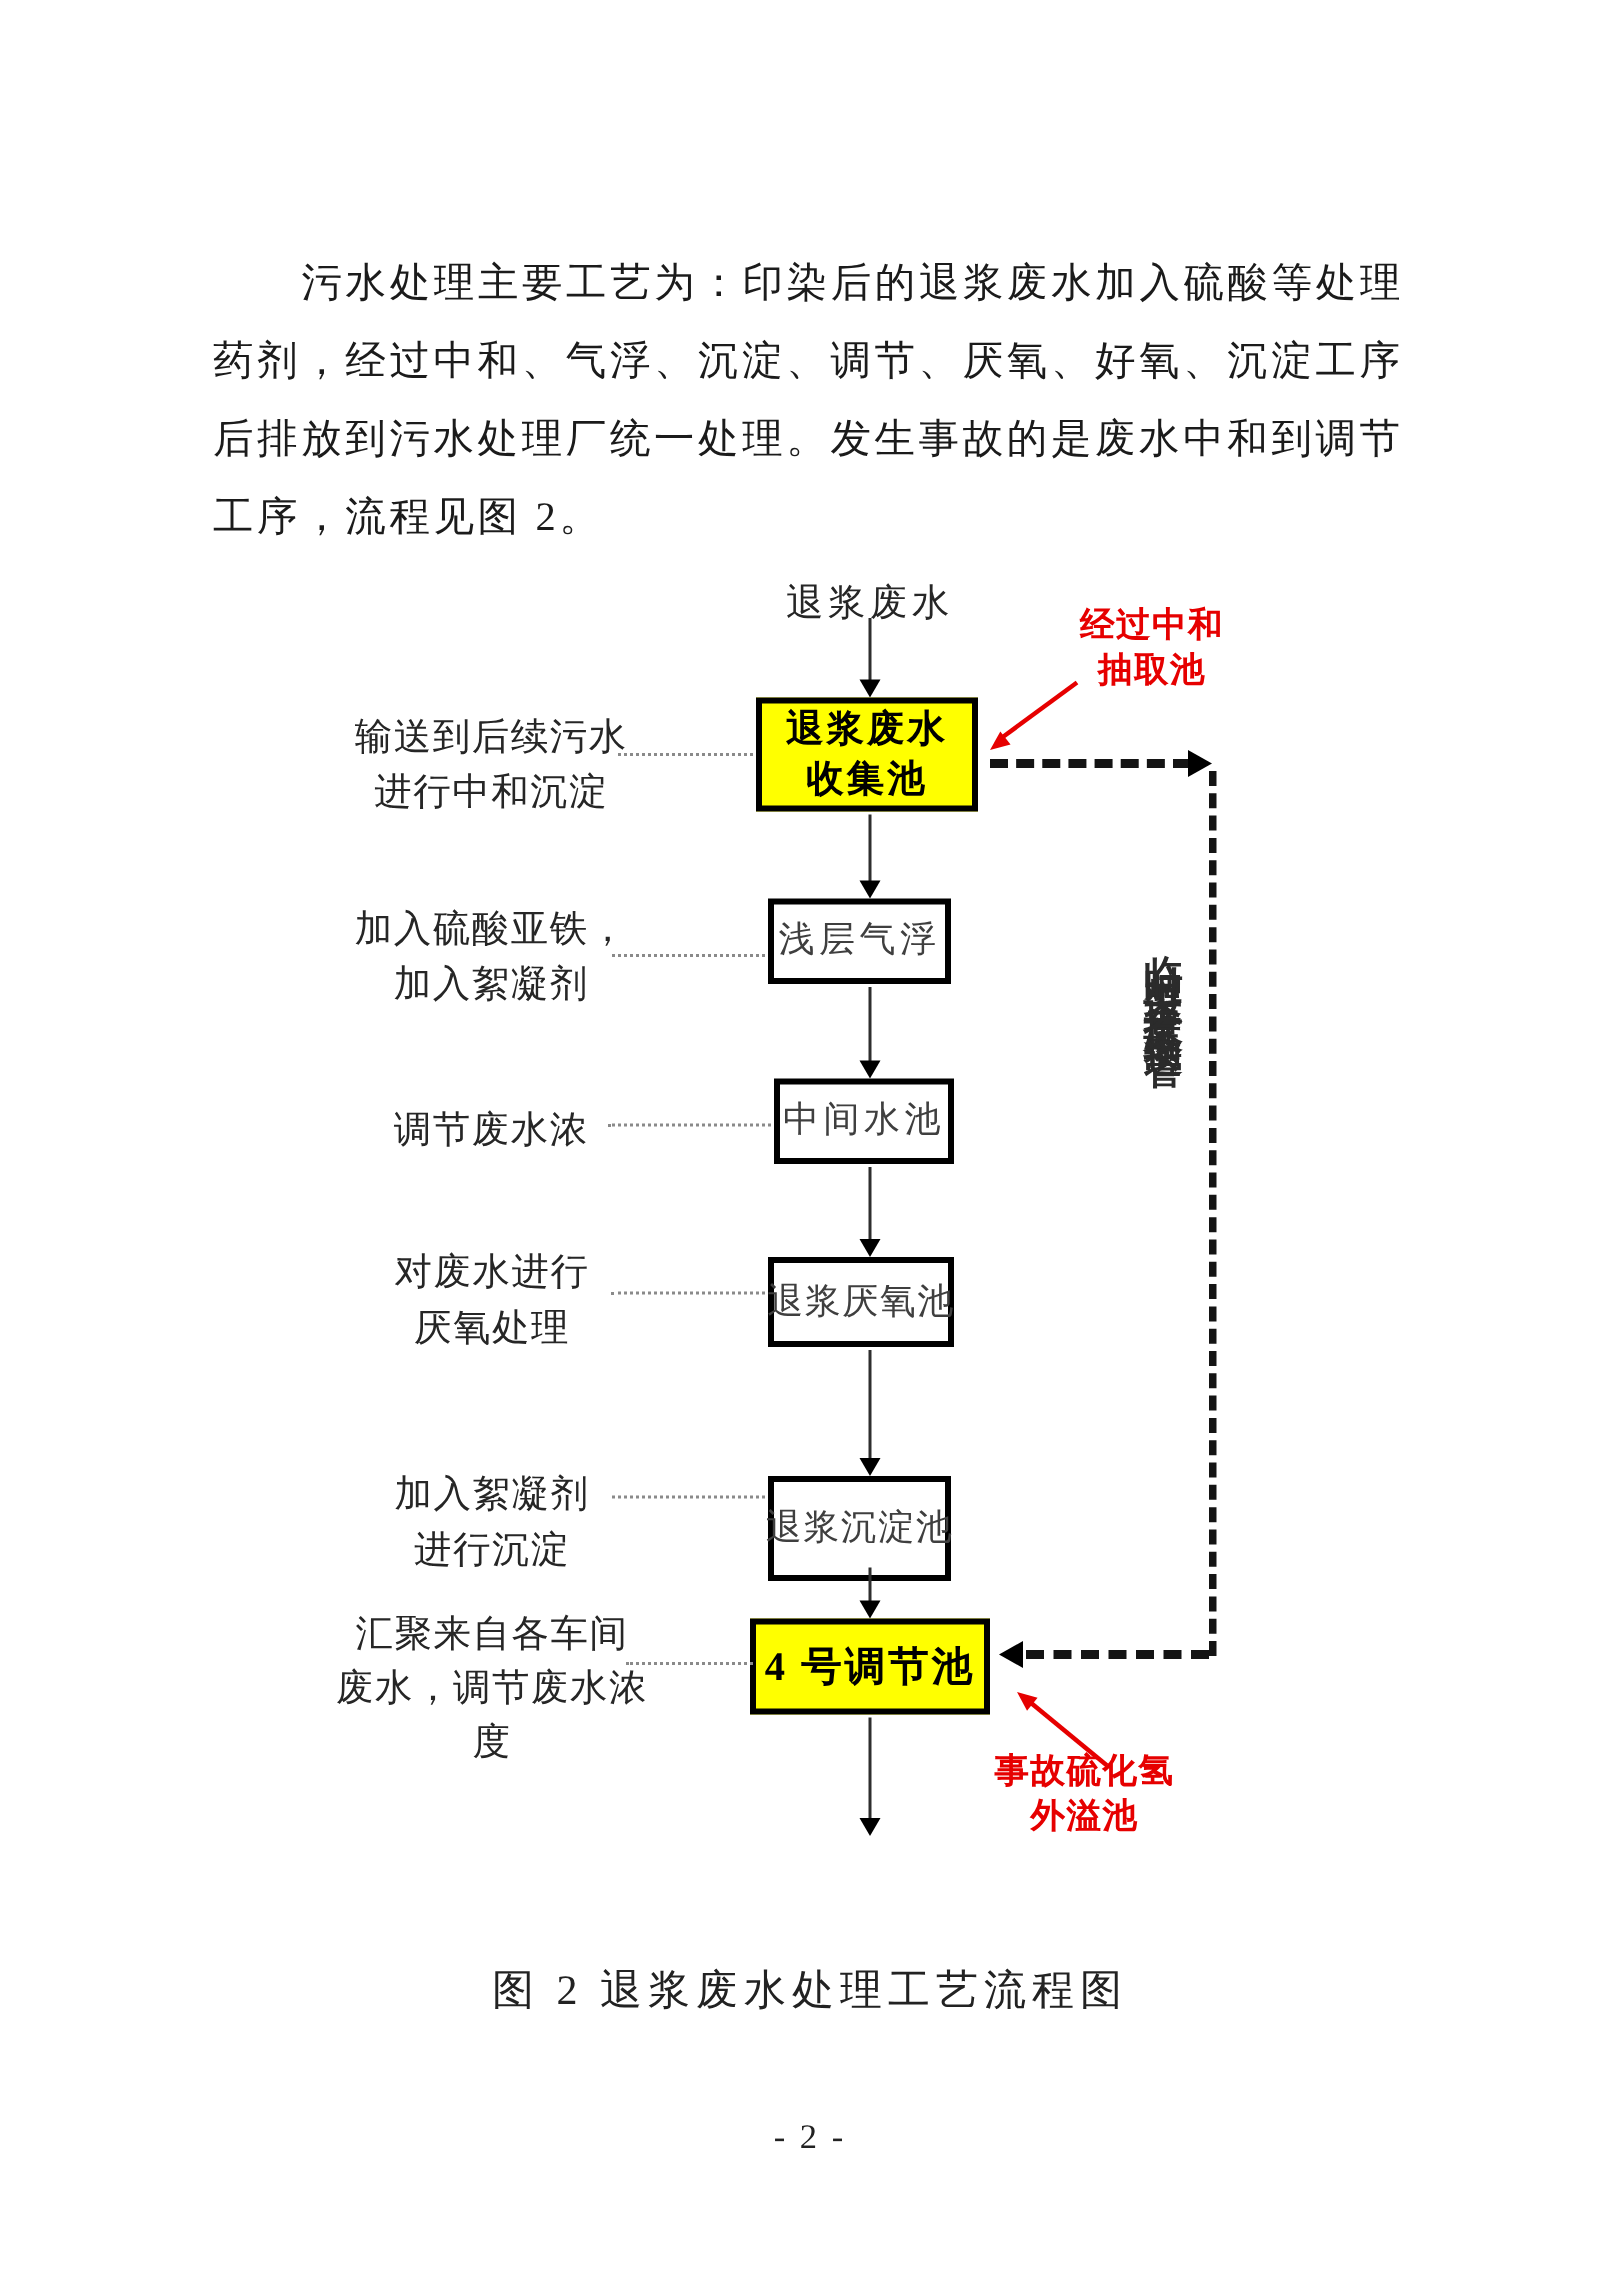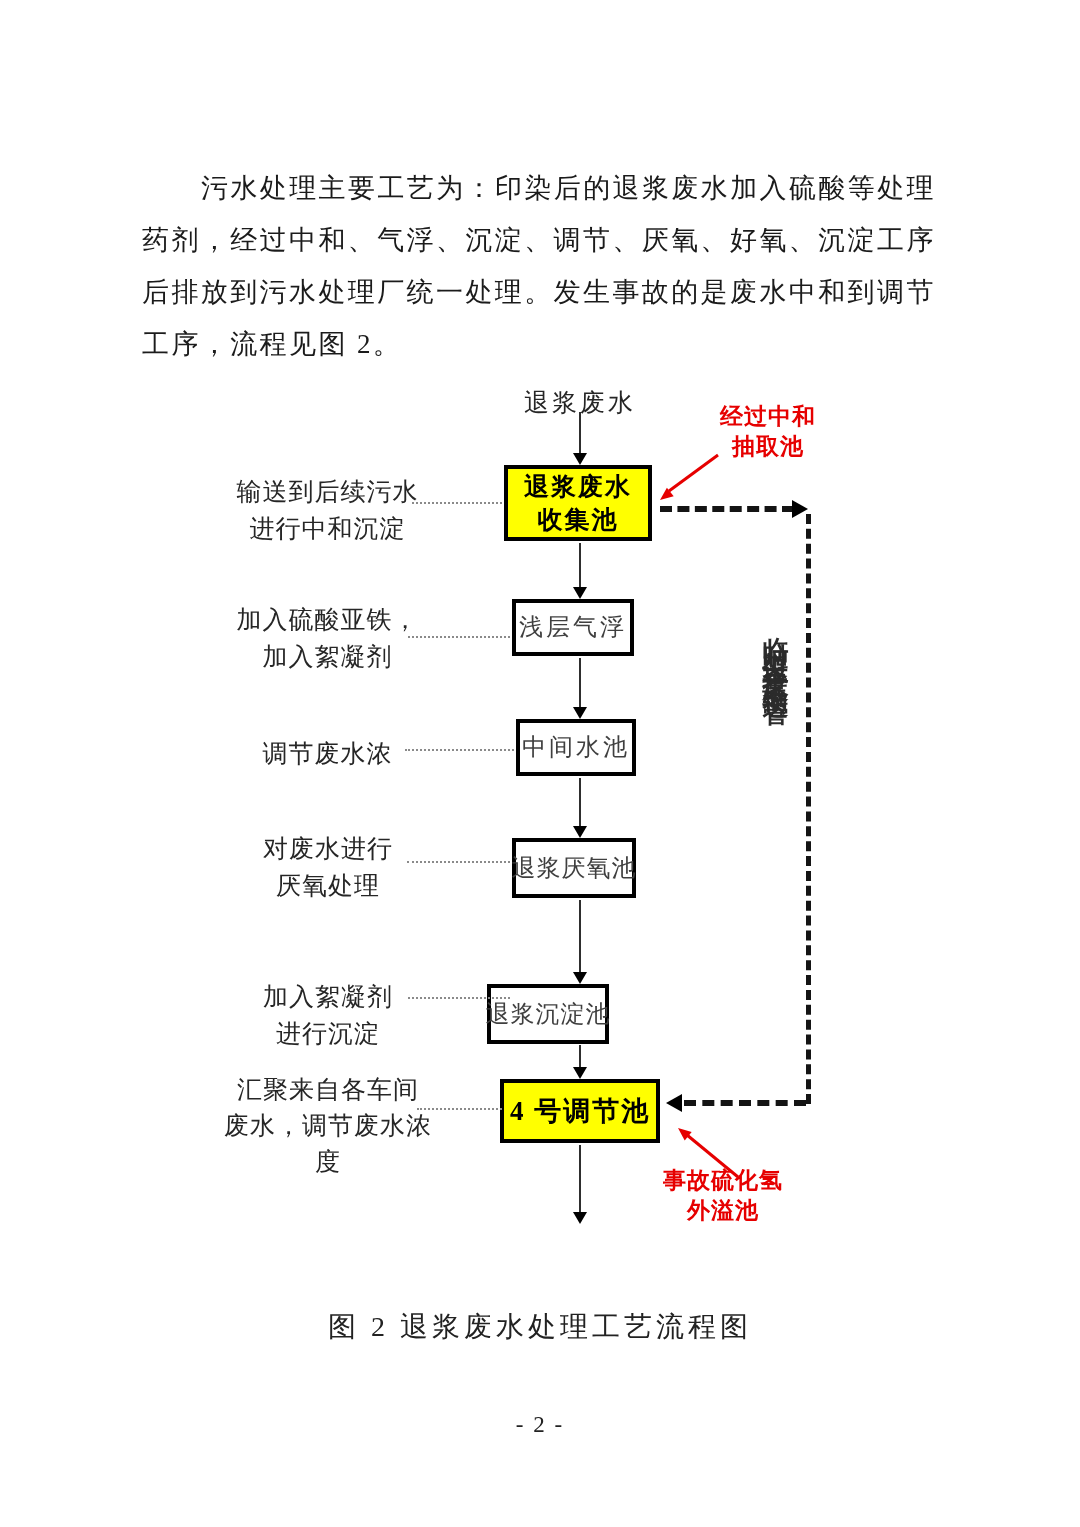--- a/index.html
+++ b/index.html
@@ -114,21 +114,21 @@
   </div>
   <div class="flow-text" style="left:248px; top:830px; width:160px;">
     <div>对废水进行</div>
     <div>厌氧处理</div>
   </div>
   <div class="dot-connector" style="left:407px; top:861px; width:103px;"></div>
 
   <div class="vline" style="left:579px; top:900px; height:73px;"></div>
   <div class="tri-down" style="left:573px; top:972px;"></div>
 
-  <div class="flow-box" style="left:487px; top:984px; width:122px; height:60px;align-items:center;">
+  <div class="flow-box" style="left:512px; top:984px; width:122px; height:70px;align-items:center;">
     <div class="bx-line" style="letter-spacing:1px;">退浆沉淀池</div>
   </div>
   <div class="flow-text" style="left:248px; top:978px; width:160px;">
     <div>加入絮凝剂</div>
     <div>进行沉淀</div>
   </div>
   <div class="dot-connector" style="left:408px; top:997px; width:102px;"></div>
 
   <div class="vline" style="left:579px; top:1045px; height:23px;"></div>
   <div class="tri-down" style="left:573px; top:1067px;"></div>

